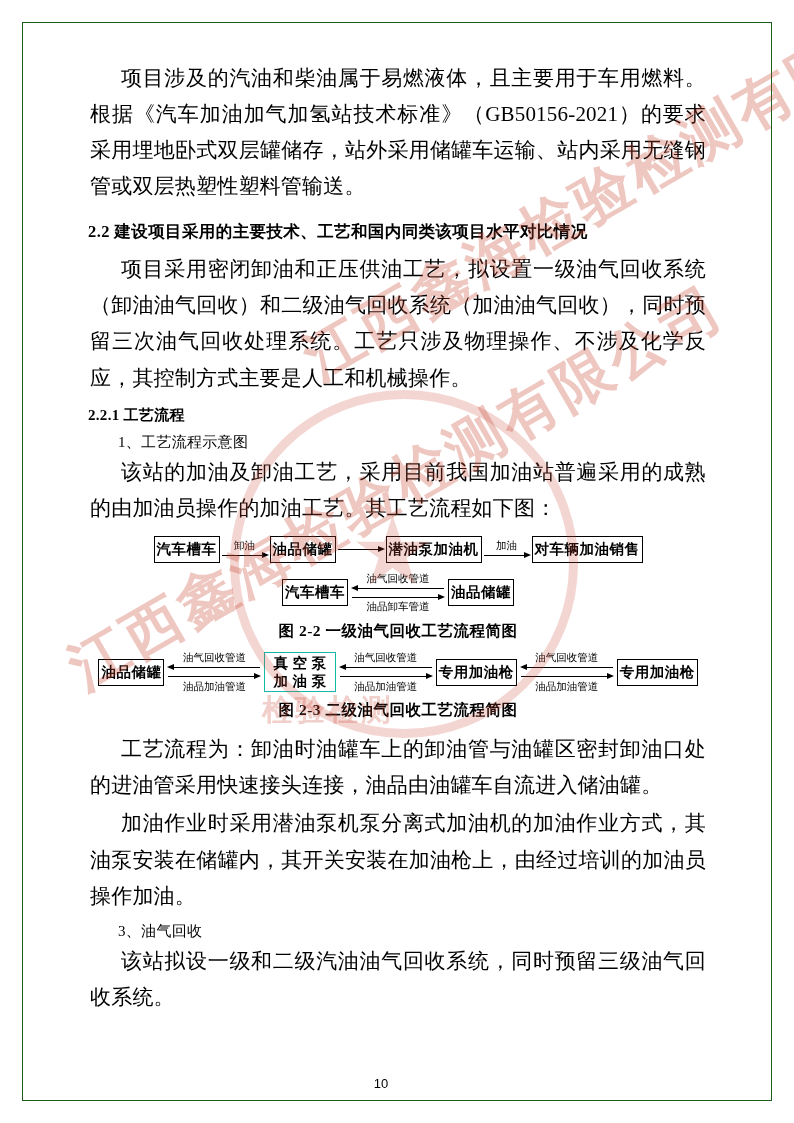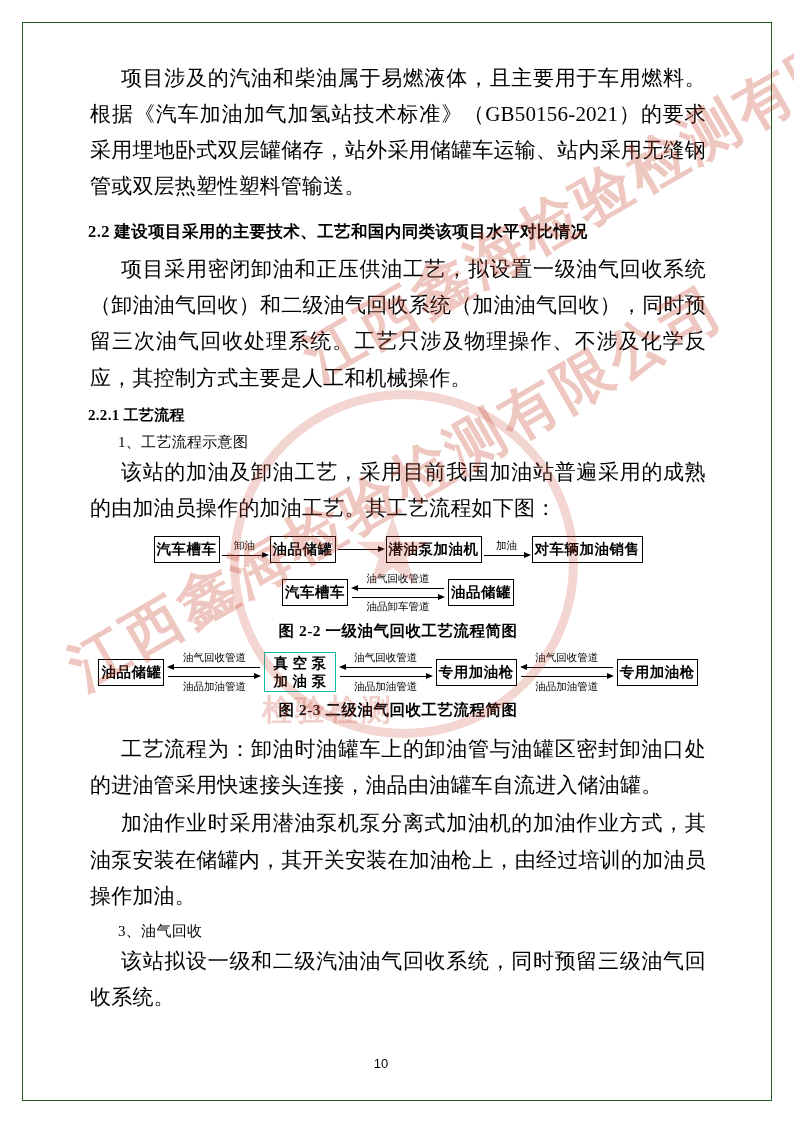--- a/index.html
+++ b/index.html
@@ -190,21 +190,21 @@
     padding: 1px 8px;
     font-size: 14.5px;
     font-weight: bold;
     text-align: center;
     line-height: 1.25;
     white-space: nowrap;
     letter-spacing: 0.5px;
   }
   .pagenum {
     position: absolute;
-    bottom: 52px;
+    bottom: 32px;
     left: 0;
     width: 762px;
     text-align: center;
     font-size: 13px;
     font-family: "Liberation Sans", sans-serif;
   }
   
   .watermark {
     position: absolute;
     left: 0; top: 0;

